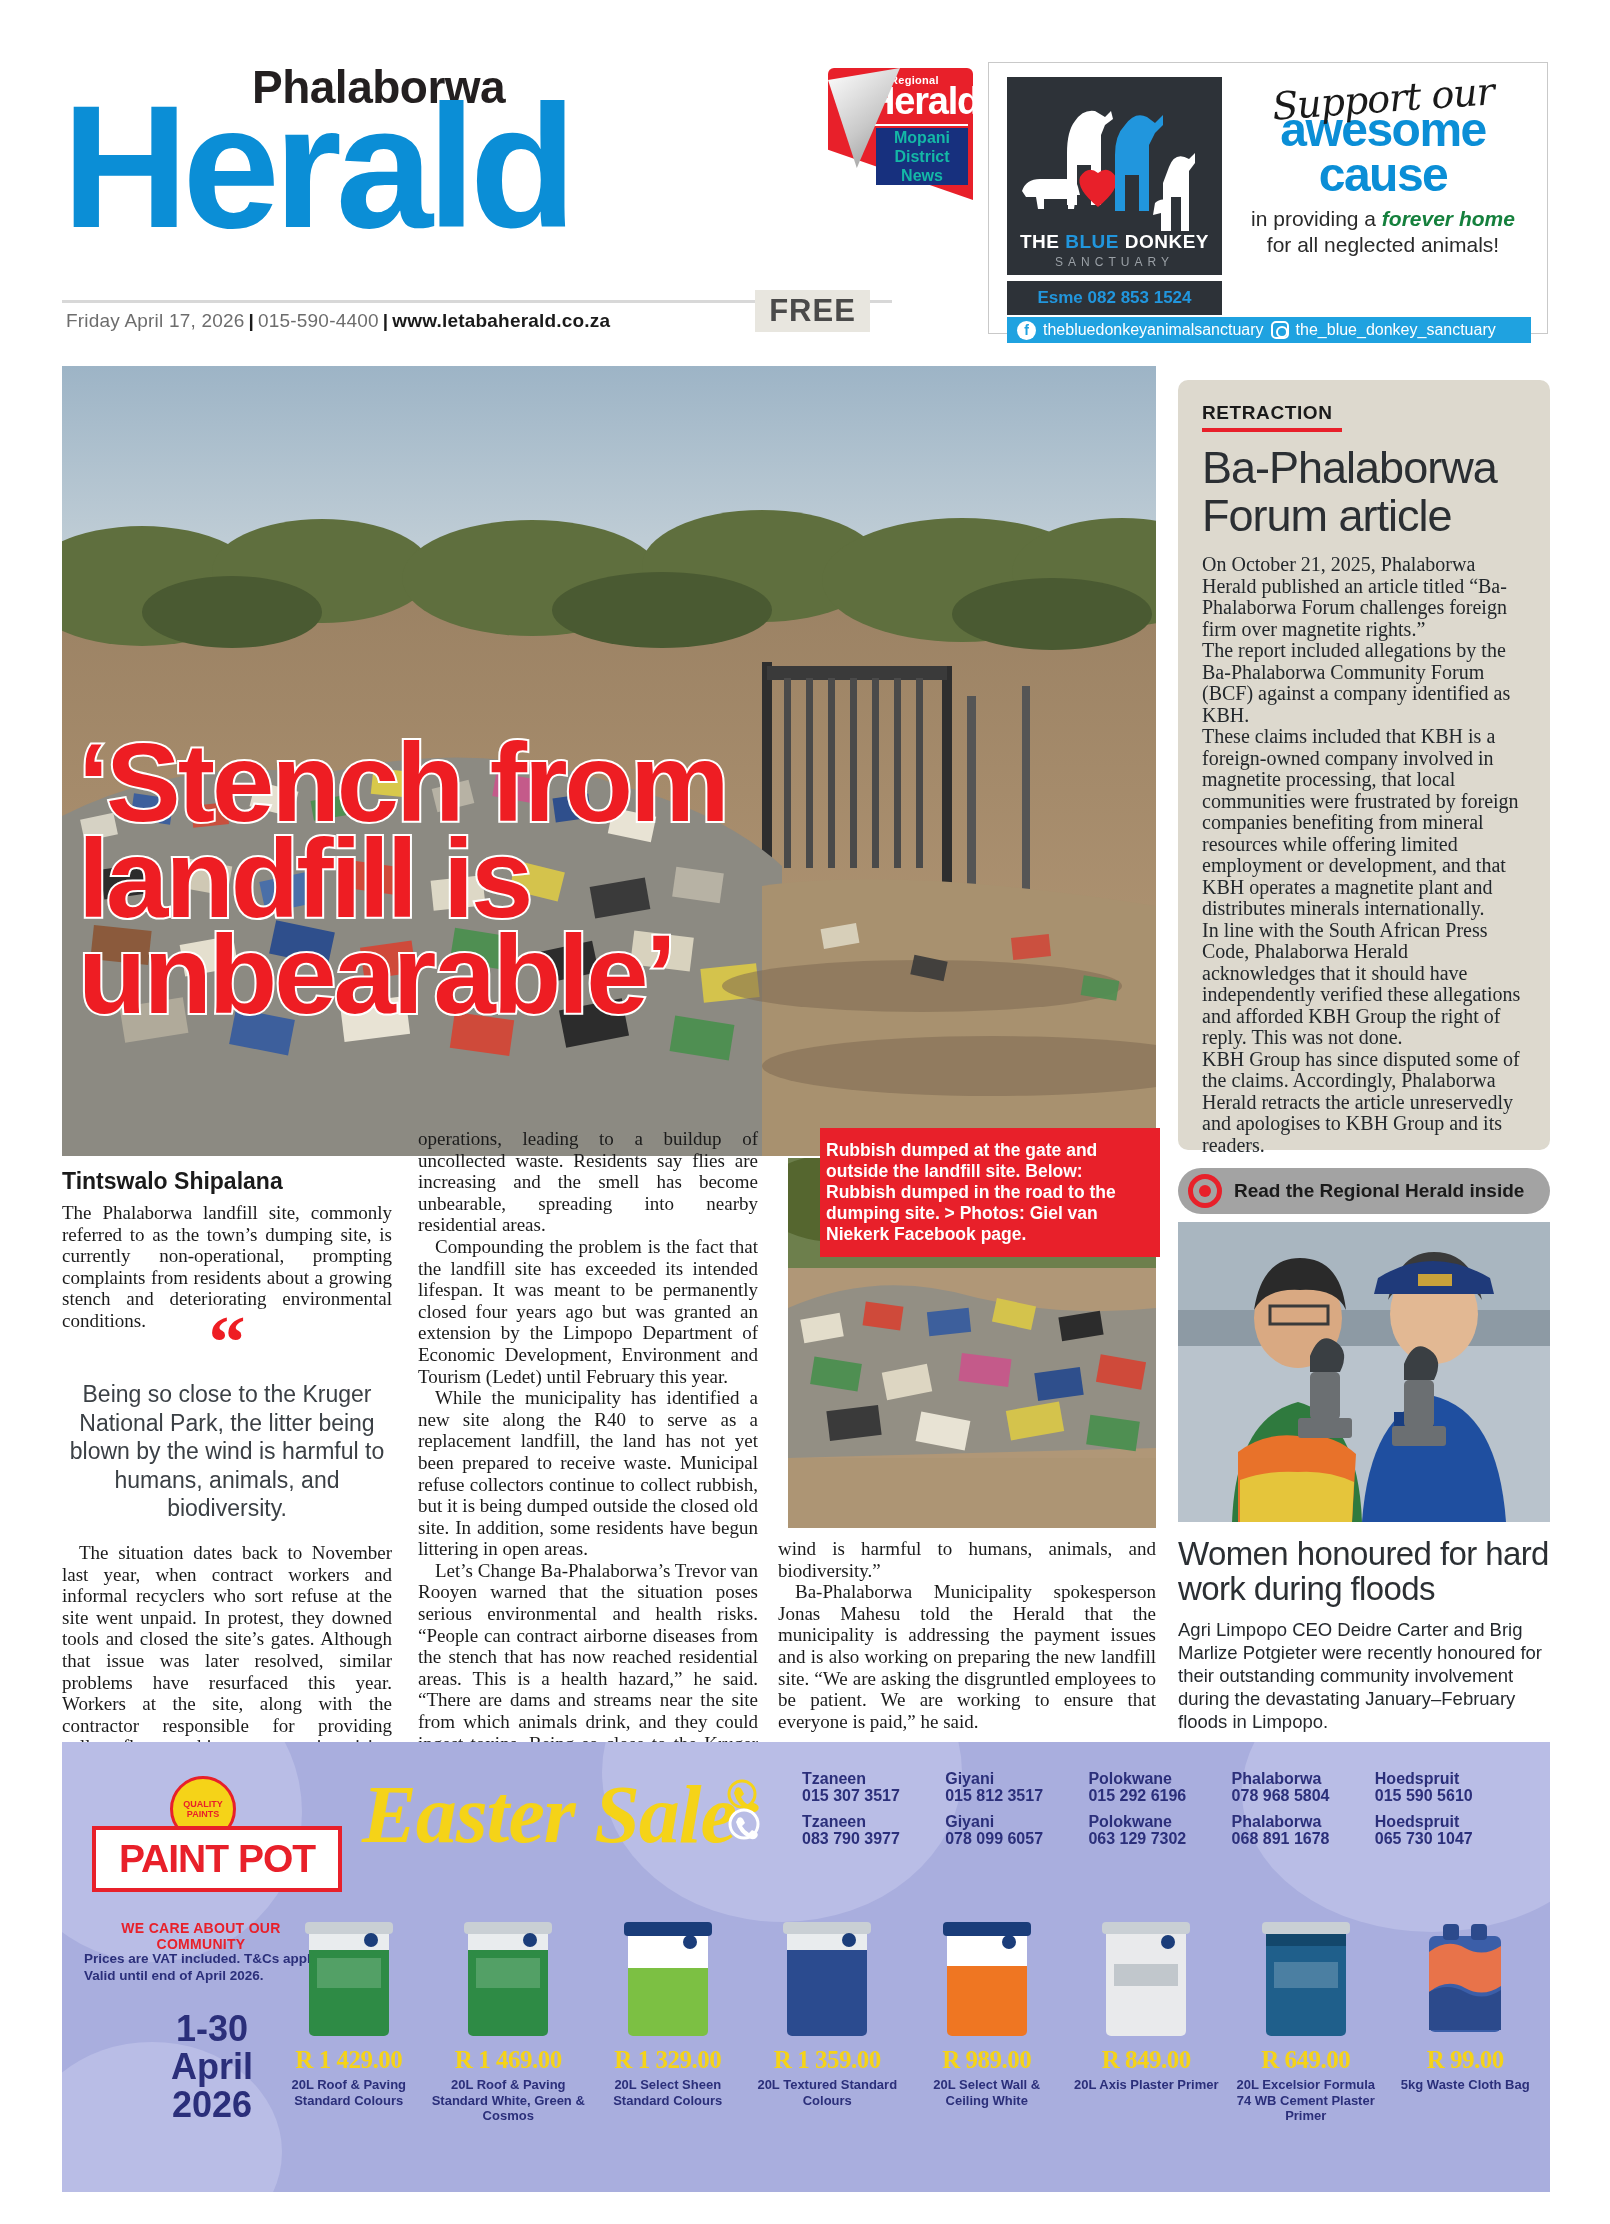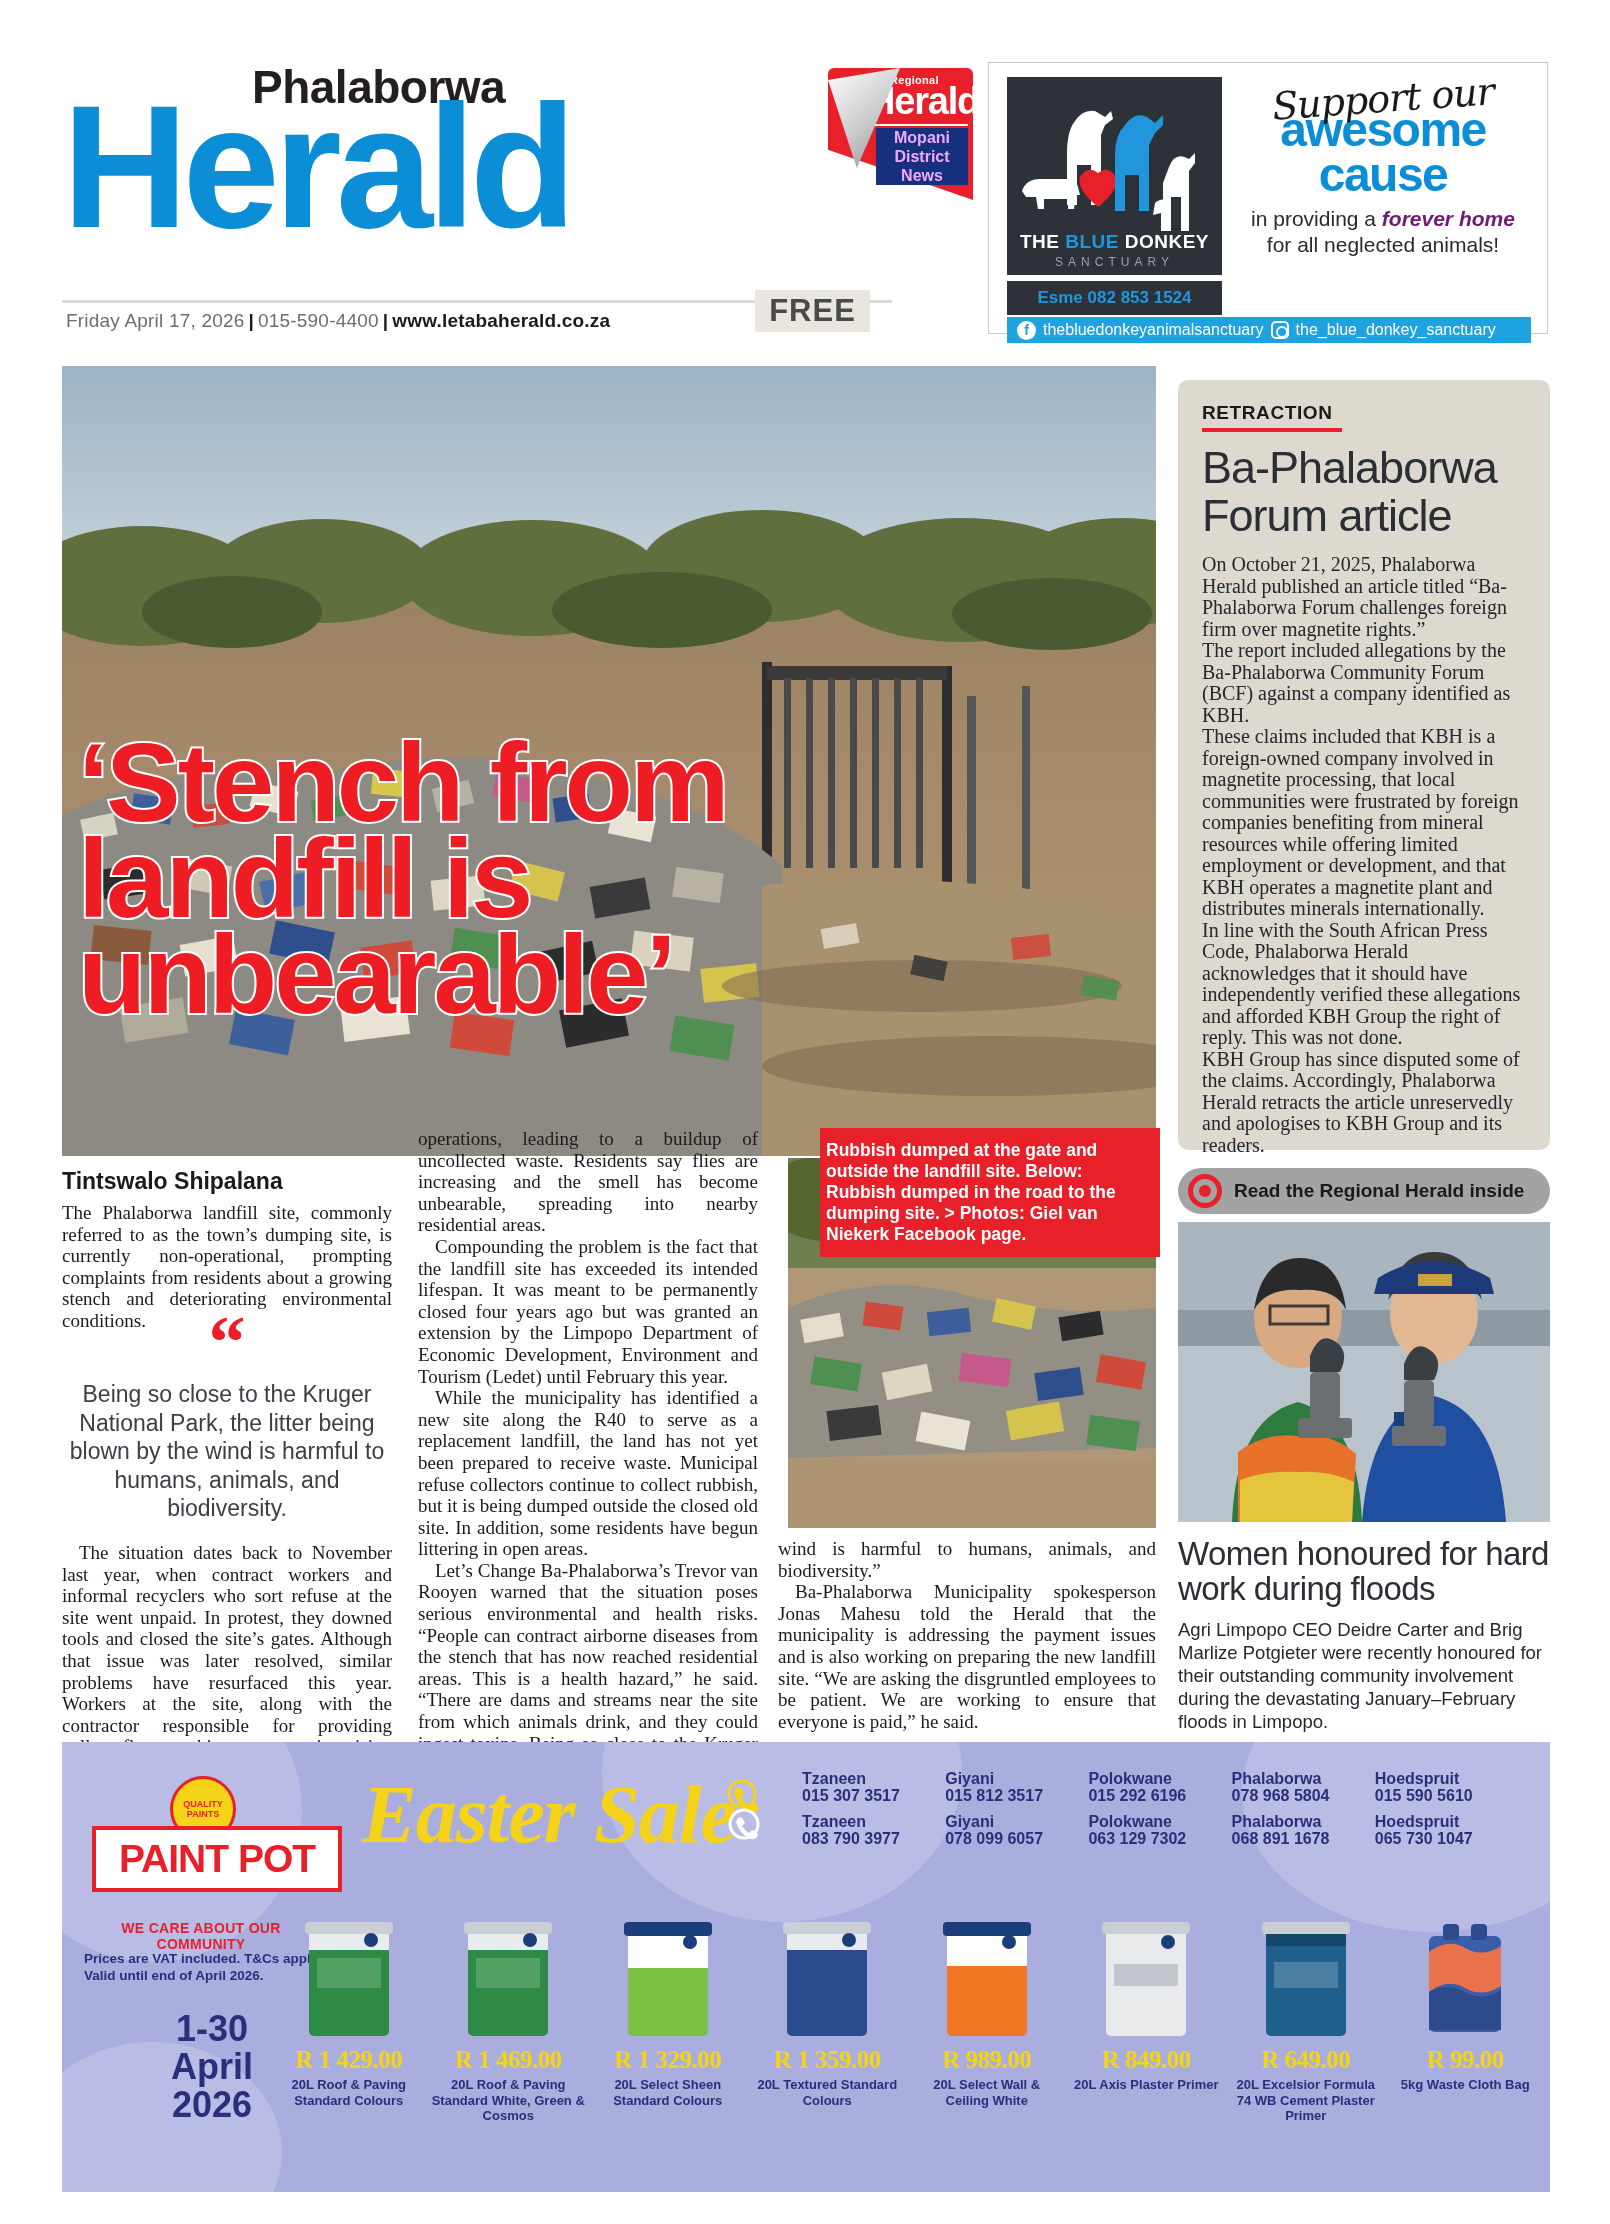--- a/index.html
+++ b/index.html
@@ -39,41 +39,41 @@
   .reg-badge { position:absolute; left:828px; top:68px; width:145px; height:132px; }
   .reg-badge .flag { position:absolute; inset:0; background:#e8202a; border-radius:6px 6px 0 6px;
       clip-path: polygon(0 0, 100% 0, 100% 100%, 0 62%); }
   .reg-badge .curl { position:absolute; left:0; top:0; width:72px; height:100px;
       background:linear-gradient(140deg,#ffffff 0%,#c9c9c9 55%,#8f8f8f 100%);
       clip-path: polygon(0 12%, 100% 0, 40% 100%); }
   .reg-badge .rg-small { position:absolute; left:62px; top:6px; font-size:11px; font-weight:700; color:#fff; letter-spacing:.3px; }
   .reg-badge .rg-herald { position:absolute; left:40px; top:12px; font-size:38px; font-weight:700; color:#fff; letter-spacing:-1.2px; }
   .reg-badge .rg-line { position:absolute; left:40px; top:56px; width:100px; height:2px; background:#fff; }
   .reg-badge .rg-blue { position:absolute; left:48px; top:60px; width:92px; height:57px; background:#17307e; }
-  .reg-badge .rg-blue span { display:block; text-align:center; color:#f0abfc; font-weight:700; font-size:16px; line-height:19px; }
+  .reg-badge .rg-blue span { display:block; text-align:center; color:#14b8a6; font-weight:700; font-size:16px; line-height:19px; }
 
   
   .donkey-ad { position:absolute; left:988px; top:62px; width:560px; height:272px;
       border:1px solid #c9c9c9; background:#fff; }
   .da-logo { position:absolute; left:18px; top:14px; width:215px; height:198px; background:#2d3238;
       display:flex; flex-direction:column; align-items:center; justify-content:flex-end; padding-bottom:6px; }
   .da-animals { position:relative; width:195px; height:126px; }
   .da-animals svg { position:absolute; left:0; top:0; }
   .da-name { font-size:19px; font-weight:700; color:#fff; letter-spacing:.5px; }
   .da-name em { font-style:normal; color:#2196dd; }
   .da-sanct { font-size:12px; color:#9aa0a6; letter-spacing:5px; margin-top:2px; }
   .da-phone { position:absolute; left:18px; top:218px; width:215px; height:34px; background:#2d3238;
       color:#2196dd; font-size:17px; font-weight:700; display:flex; align-items:center; justify-content:center; }
   .da-right { position:absolute; left:246px; top:14px; width:296px; }
   .da-script { font-family:"DejaVu Serif", serif; font-style:italic; font-size:38px; color:#1a1a1a;
       transform:rotate(-4deg); text-align:center; letter-spacing:-1px; }
   .da-awesome { font-size:48px; font-weight:700; color:#0b8ed6; text-align:center; line-height:45px; letter-spacing:-1.5px; margin-top:-14px; }
   .da-cause { font-size:48px; font-weight:700; color:#0b8ed6; text-align:center; line-height:46px; letter-spacing:-1.5px; }
   .da-sub { text-align:center; font-size:21px; color:#2a2a2a; line-height:26px; margin-top:8px; }
-  .da-sub b { color:#701a75; font-style:italic;text-align:center; }
+  .da-sub b { color:#15803d; font-style:italic;text-align:center; }
   .da-social { position:absolute; left:18px; top:254px; width:524px; height:26px; background:#1fa2e0;
       display:flex; align-items:center; gap:7px; padding-left:10px; color:#fff; font-size:16px; }
   .ic-circle { width:19px; height:19px; border-radius:50%; background:#fff; color:#1fa2e0;
       font-weight:700; font-size:14px; display:flex; align-items:center; justify-content:center; }
   .ic-sq { width:18px; height:18px; border:2px solid #fff; border-radius:5px; position:relative; }
   .ic-sq:after { content:""; position:absolute; left:3px; top:3px; width:8px; height:8px; border:2px solid #fff; border-radius:50%; }
 
   
   .lead-photo { position:absolute; left:62px; top:366px; width:1094px; height:790px; overflow:hidden; }
   .headline { position:absolute; left:78px; top:735px; width:790px; }

